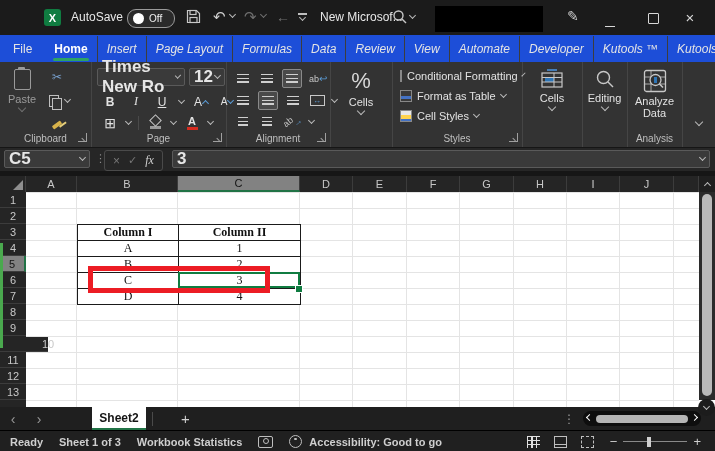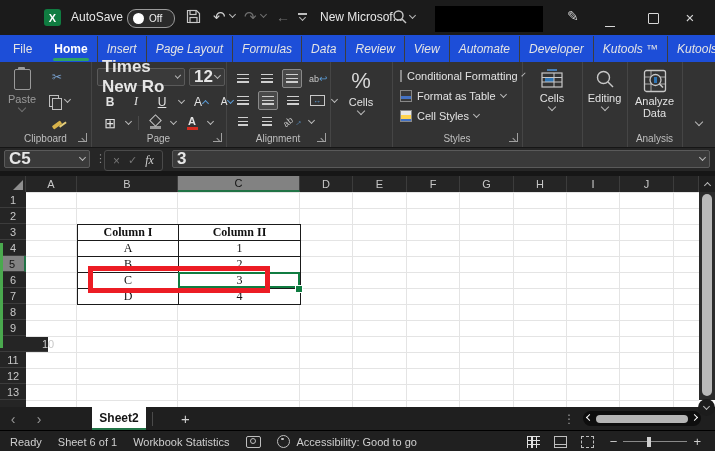--- a/index.html
+++ b/index.html
@@ -100,21 +100,21 @@
   .navarr{font-size:14px;color:#9a9a9a;width:26px;text-align:center;}
   .sheettab{margin-left:40px;width:54px;height:23px;background:#ffffff;color:#151515;font-size:12px;font-weight:bold;display:flex;align-items:center;justify-content:center;border-bottom:2px solid #217346;box-sizing:border-box;}
   .tabsep{width:1px;height:14px;background:#4a4a4a;margin-left:6px;}
   .addsheet{margin-left:28px;font-size:15px;color:#cfcfcf;}
   .dots3{margin-left:auto;color:#9a9a9a;font-size:12px;}
   .hscroll{margin:0 14px 0 8px;width:118px;height:15px;background:#0e0e0e;border-radius:8px;display:flex;align-items:center;padding:0 4px;box-sizing:border-box;}
   .hthumb{flex:1;height:8px;background:#b5b5b5;border-radius:4px;margin:0 4px;}
 
   
   #statusbar{left:0;top:430px;width:715px;height:21px;background:#202020;border-top:1px solid #000;display:flex;align-items:center;font-size:11px;color:#cfcfcf;}
-  #statusbar .it{margin-left:16px;white-space:nowrap;}
+  #statusbar .it{margin-left:16px;white-space:nowrap;font-weight:bold;}
   #statusbar .it:first-child{margin-left:10px;}
   .camic{display:inline-block;width:13px;height:10px;border:1.2px solid #bfbfbf;border-radius:2px;position:relative;}
   .camic::after{content:"";position:absolute;left:3.5px;top:1.5px;width:4px;height:4px;border:1.2px solid #bfbfbf;border-radius:50%;}
   .accic{display:inline-block;width:11px;height:11px;border:1.2px solid #bfbfbf;border-radius:50%;position:relative;}
   .accic::after{content:"";position:absolute;left:3.6px;top:1.6px;width:2.6px;height:2.6px;background:#bfbfbf;border-radius:50%;}
   .viewic{width:13px;height:12px;margin-left:14px;box-sizing:border-box;}
   .ic-normal{background:repeating-linear-gradient(to right,#e0e0e0 0 1.3px,transparent 1.3px 4.3px),repeating-linear-gradient(to bottom,#e0e0e0 0 1.3px,transparent 1.3px 4px);}
   .ic-pagelayout{border:1.2px solid #bfbfbf;background:linear-gradient(to bottom,transparent 0 7px,#bfbfbf 7px 8.2px,transparent 8.2px);}
   .ic-pagebreak{border:1.2px dashed #bfbfbf;}
   .zoomtrack{width:64px;height:1.5px;background:#8a8a8a;margin:0 6px;position:relative;}
@@ -474,21 +474,21 @@
     <span class="dots3">⋮</span>
     <span class="hscroll">
       <span class="cv left tiny white"></span>
       <span class="hthumb"></span>
       <span class="cv right tiny white"></span>
     </span>
   </div>
 
   <div id="statusbar" class="abs">
     <span class="it">Ready</span>
-    <span class="it">Sheet 6 of 1</span>
+    <span class="it">Sheet 1 of 3</span>
     <span class="it">Workbook Statistics</span>
     <span class="it camic"></span>
     <span class="it accic"></span>
     <span class="it" style="margin-left:7px;">Accessibility: Good to go</span>
     <span style="flex:1;"></span>
     <span class="viewic ic-normal"></span>
     <span class="viewic ic-pagelayout"></span>
     <span class="viewic ic-pagebreak"></span>
     <span class="zsign" style="margin-left:16px;">−</span>
     <span class="zoomtrack">

